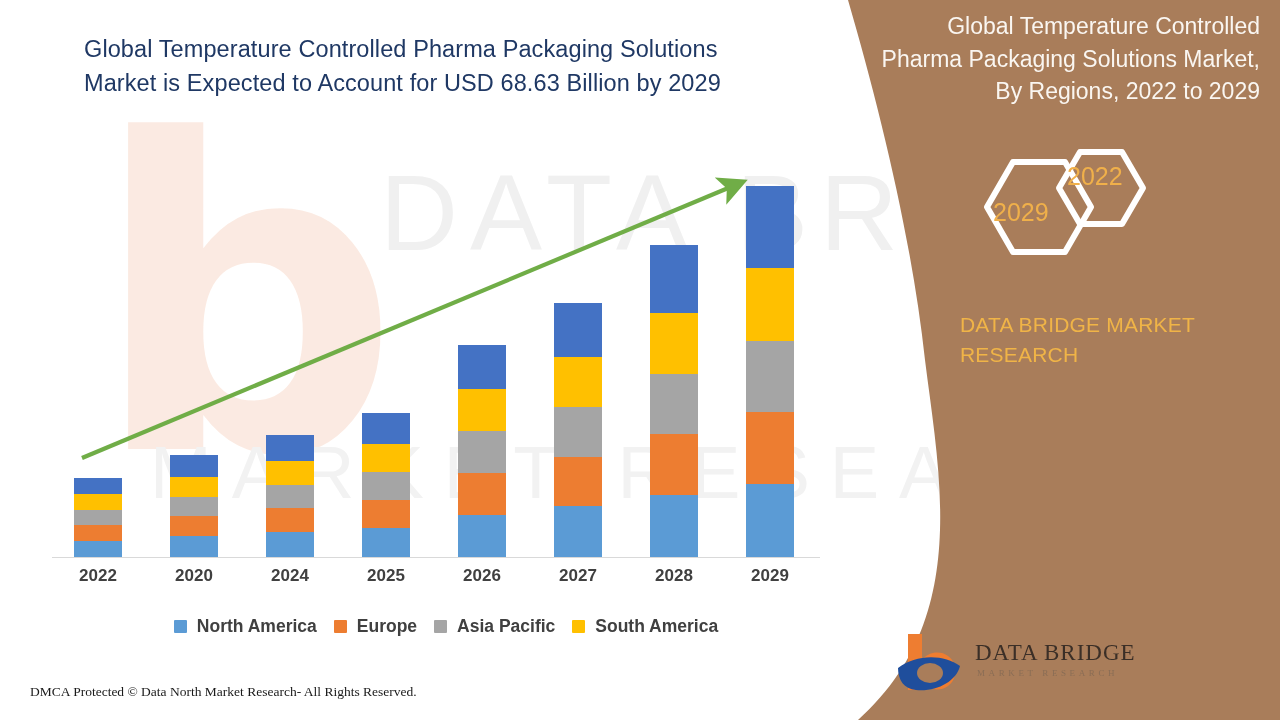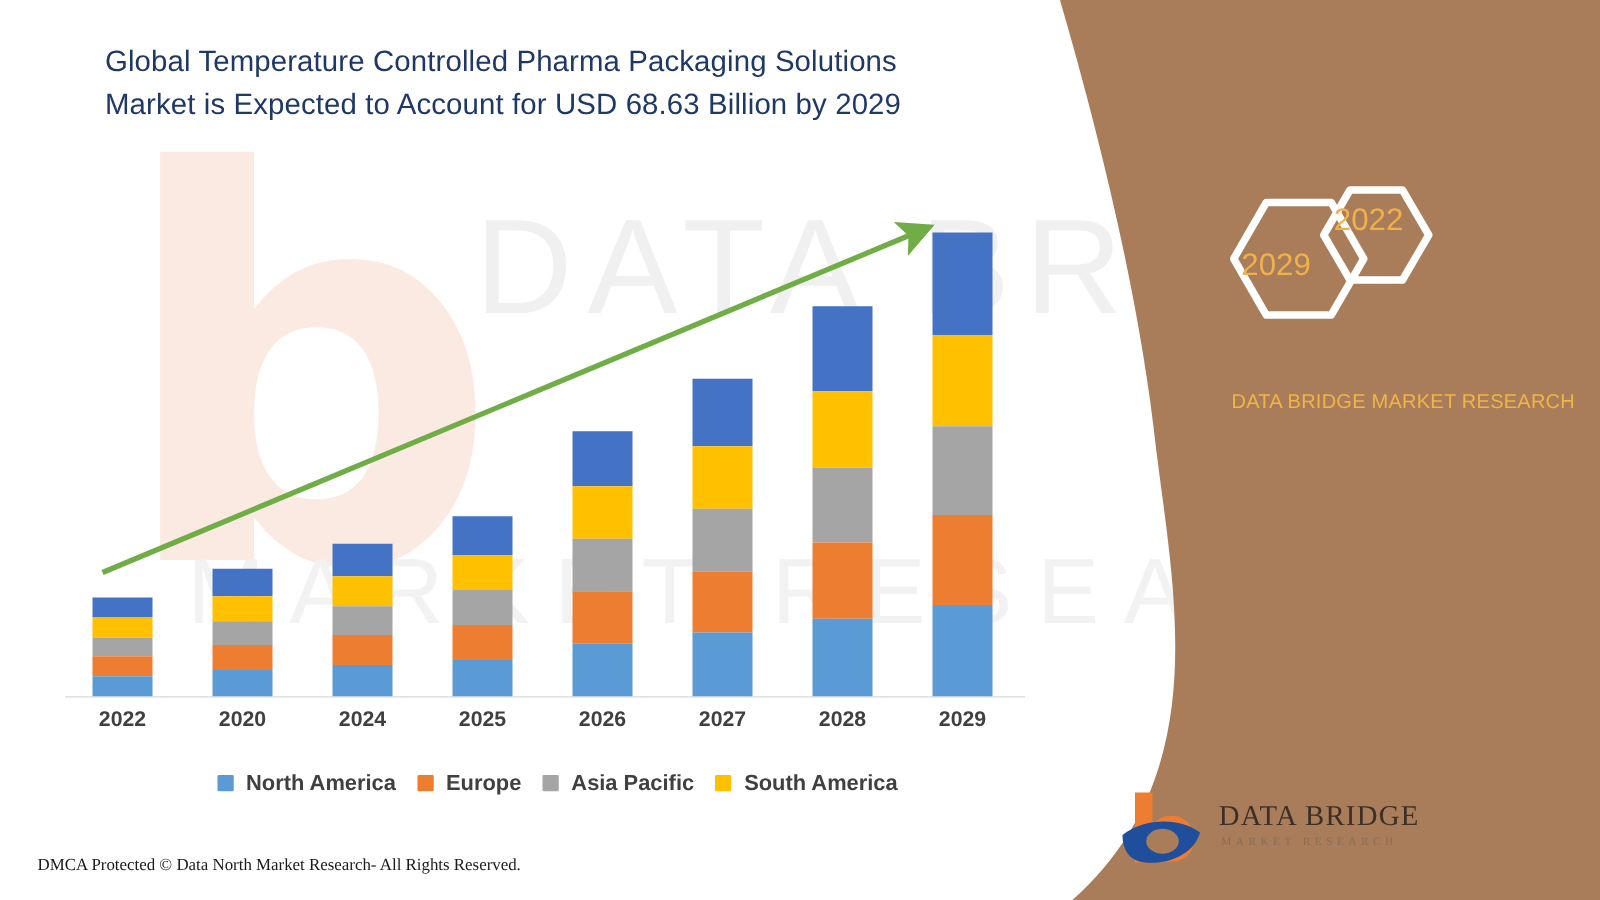--- a/index.html
+++ b/index.html
@@ -74,22 +74,22 @@
     text-align:right;color:#faf6f1;font-size:23px;line-height:1.42;font-weight:400;
   }
   .hexes{position:absolute;left:975px;top:140px;width:210px;height:135px;}
   .hex-label{
     position:absolute;color:#f0b04a;font-weight:400;
     font-family:"Liberation Sans",sans-serif;
   }
   .hex-2029{left:18px;top:58px;font-size:25px;}
   .hex-2022{left:92px;top:22px;font-size:25px;}
   .brand{
-    position:absolute;left:960px;top:310px;width:300px;text-align:right;
-    color:#f0b447;font-size:16px;line-height:1.45;letter-spacing:.2px;
+    position:absolute;left:960px;top:310px;width:300px;text-align:left;
+    color:#f0b447;font-size:21px;line-height:1.45;letter-spacing:.2px;
   }
   .logo{position:absolute;left:890px;top:628px;width:220px;height:74px;}
   .logo-txt{
     position:absolute;left:975px;top:640px;width:140px;
     font-family:"Liberation Serif",serif;font-size:23px;color:#3b2f27;letter-spacing:1px;
     white-space:nowrap;
   }
   .logo-sub{
     position:absolute;left:977px;top:668px;width:140px;
     font-family:"Liberation Serif",serif;font-size:9px;color:#8a6d55;letter-spacing:3.6px;
@@ -205,20 +205,21 @@
         <span class="leg-tx">South America</span>
       </div>
     </div>
 
   <div class="footer-left">DMCA Protected © Data North Market Research- All Rights Reserved.</div>
 
   <svg class="panel-svg" viewBox="0 0 460 720" preserveAspectRatio="none">
     <path id="panel-path" d="M 28 0 L 460 0 L 460 720 L 38 720 C 150 620 120 480 105 360 C 92 240 60 110 28 0 Z" fill="#a97d5a"></path>
   </svg>
 
+  <div class="panel-title">Global Temperature Controlled Pharma Packaging Solutions Market, By Regions, 2022 to 2029</div>
 
   <div class="hexes">
     <svg width="210" height="135" viewBox="0 0 210 135">
       <polygon points="12,67 38,22 90,22 116,67 90,112 38,112" fill="none" stroke="#ffffff" stroke-width="6" stroke-linejoin="round"></polygon>
       <polygon points="84,48 105,12 147,12 168,48 147,84 105,84" fill="none" stroke="#ffffff" stroke-width="6" stroke-linejoin="round"></polygon>
     </svg>
     <div class="hex-label hex-2029">2029</div>
     <div class="hex-label hex-2022">2022</div>
   </div>
 

